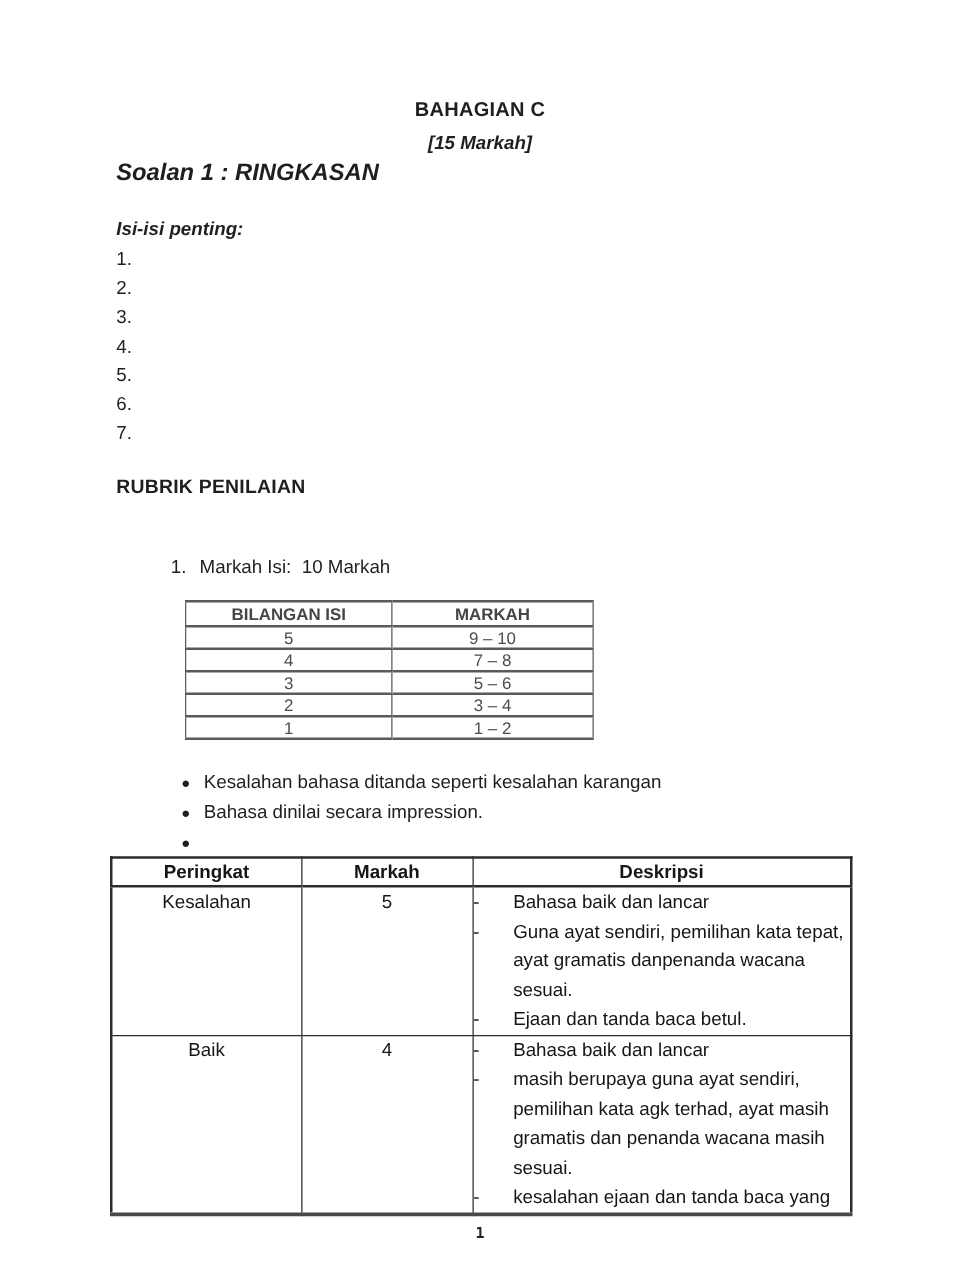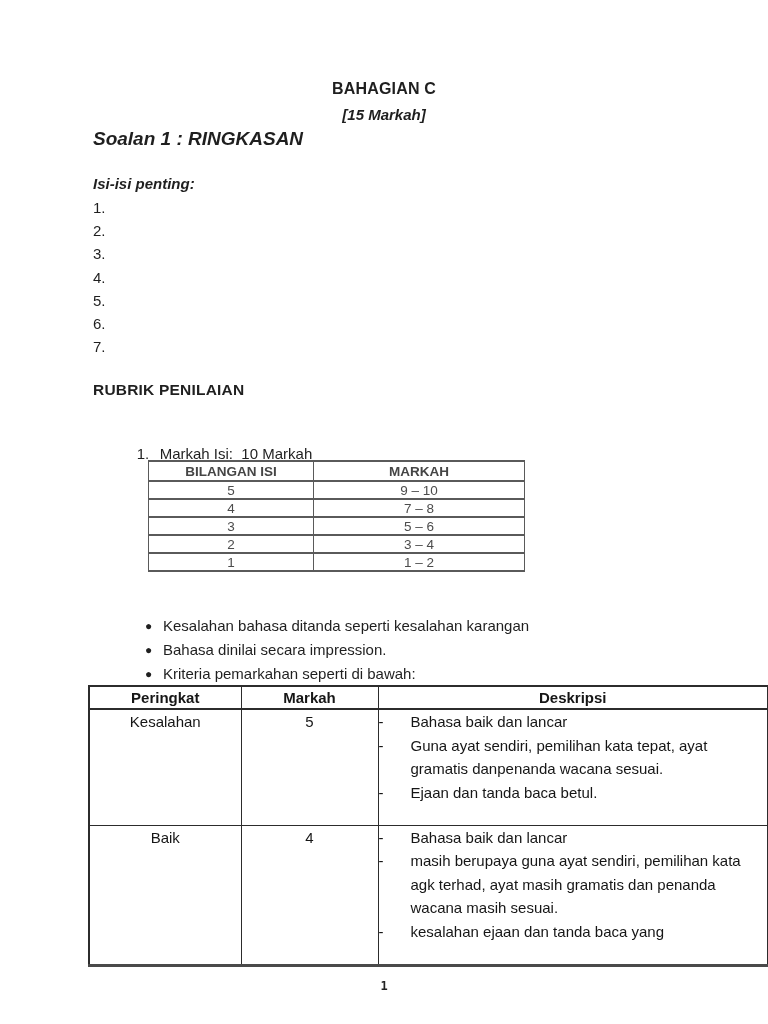--- a/index.html
+++ b/index.html
@@ -33,42 +33,42 @@
     font-size:15.5px; font-weight:bold; letter-spacing:0.2px;
   }
 
   .section-title-row { position:absolute; left:120px; font-size:15px; white-space:pre-wrap; }
   .section-1-title { top:396px; }
   .section-2-title { top:557px; }
   .section-number { display:inline-block; width:23px; }
 
   
   .table1 {
-    position:absolute; top:428px; left:148px;
-    width:377px;
+    position:absolute; top:448px; left:148px;
+    width:327px;
     border-collapse:collapse; table-layout:fixed;
     font-size:13.5px; color:#4c4c4c;
   }
   .table1 th, .table1 td {
     border-left:1px solid #5a5a5a; border-right:1px solid #5a5a5a;
     border-top:2px solid #5a5a5a; border-bottom:2px solid #5a5a5a;
     text-align:center; vertical-align:middle; padding:0;
   }
   .table1 th { height:20px; font-weight:bold; color:#454545; }
   .table1 td { height:18px; }
 
   
   .bullet-list { position:absolute; top:582px; left:145px; font-size:15px; }
   .bullet-row { display:flex; height:24px; line-height:24px; }
   .bullet-glyph { width:18px; font-size:12px; line-height:24px; }
 
   
   .table2 {
     position:absolute; top:653px; left:88px;
-    width:681px;
+    width:594px;
     border-collapse:collapse; table-layout:fixed;
     font-size:15px; color:#161616;
     border:2px solid #2c2c2c;
     border-bottom:3px solid #4a4a4a;
   }
   .table2 th, .table2 td {
     border:1px solid #2c2c2c;
     padding:0; vertical-align:top;
   }
   .table2 th {
@@ -159,21 +159,20 @@
       <div class="bullet-row">
         <span class="bullet-glyph">●</span>
         <span>Kesalahan bahasa ditanda seperti kesalahan karangan</span>
       </div>
       <div class="bullet-row">
         <span class="bullet-glyph">●</span>
         <span>Bahasa dinilai secara impression.</span>
       </div>
       <div class="bullet-row">
         <span class="bullet-glyph">●</span>
-        <span>Kriteria pemarkahan seperti di bawah:</span>
       </div>
     </div>
 
   <table class="table2">
     <colgroup>
         <col style="width:152px">
         <col style="width:137px">
         <col>
       </colgroup>
     <thead>

